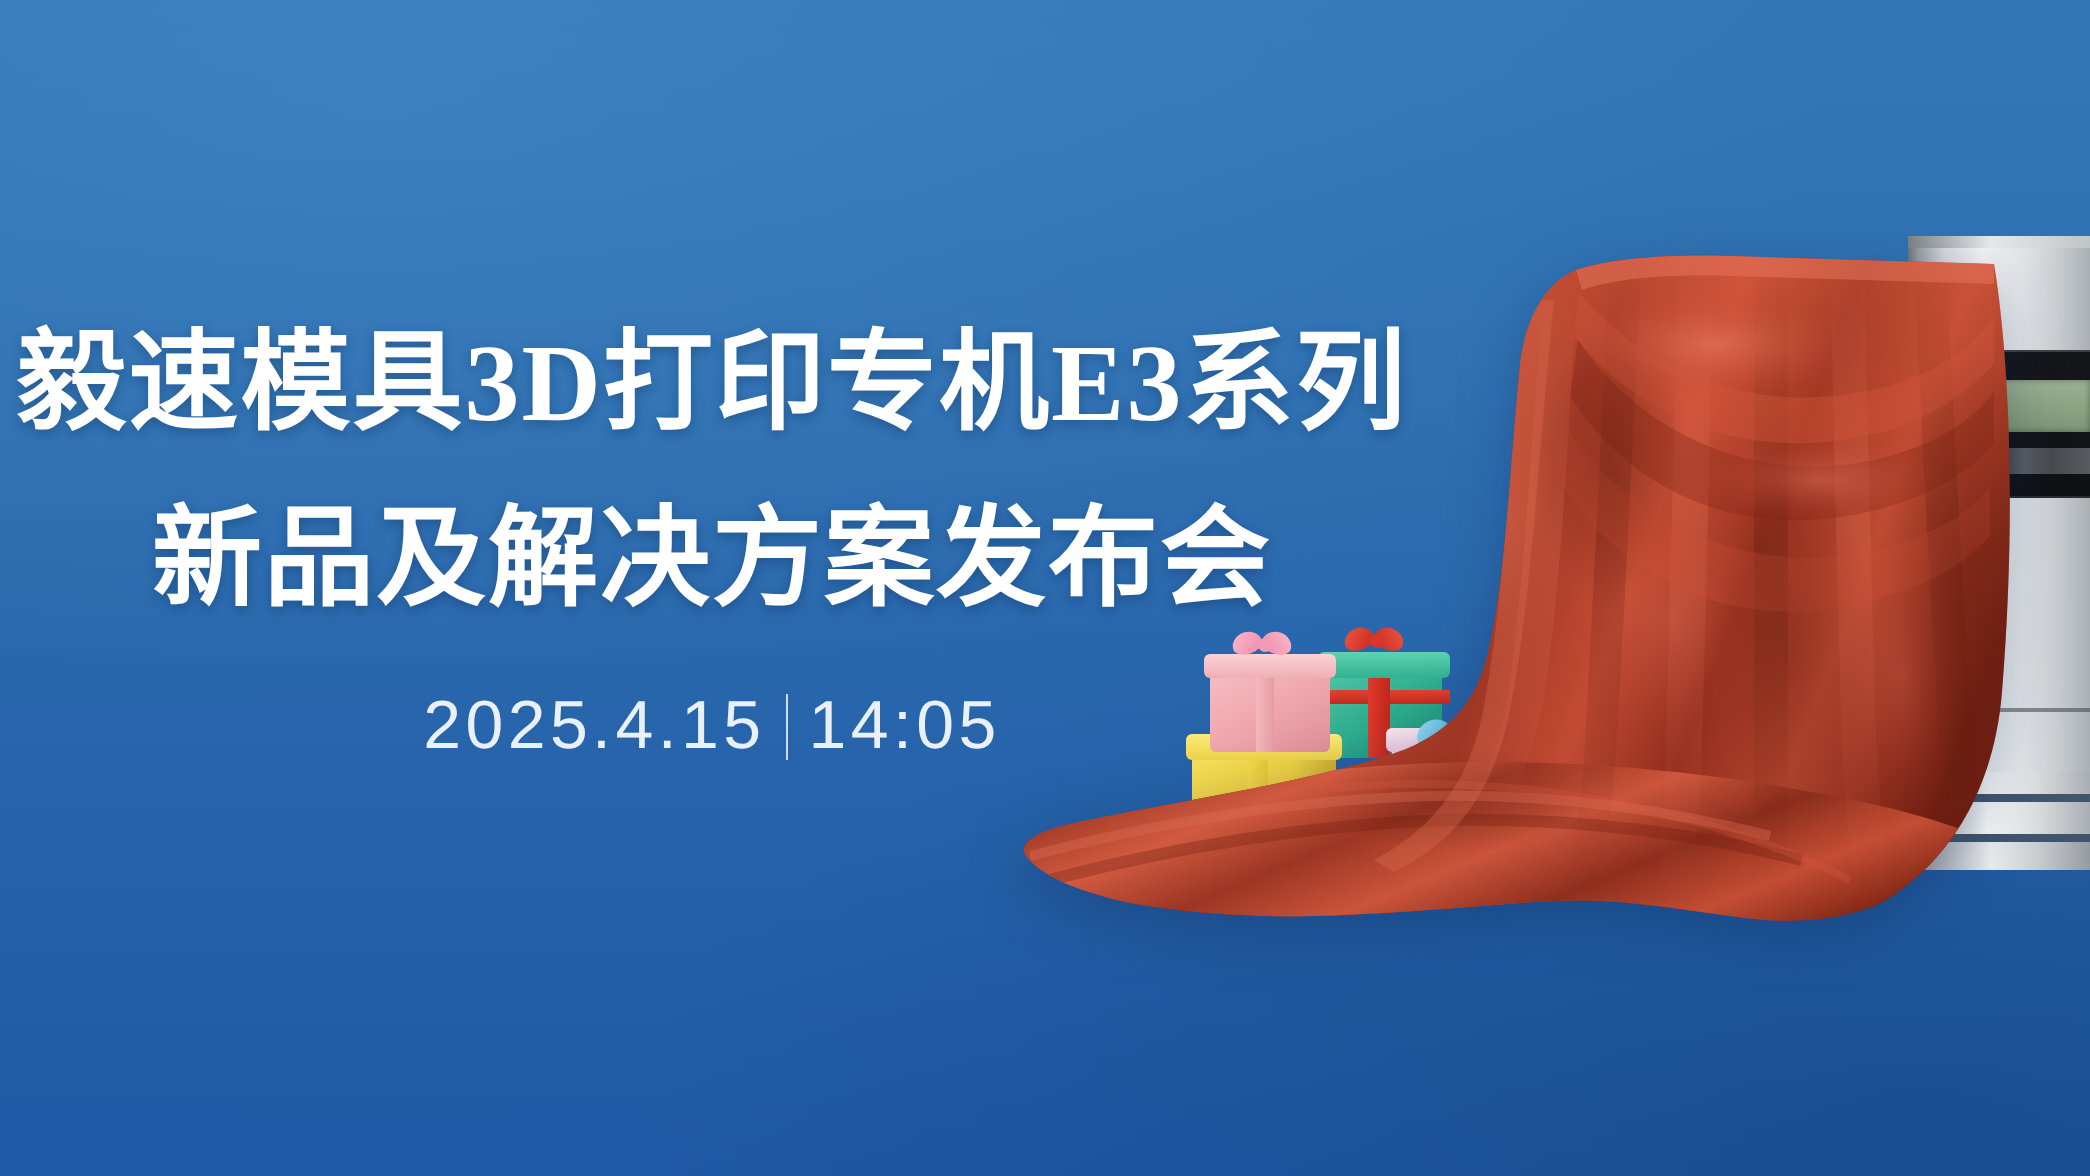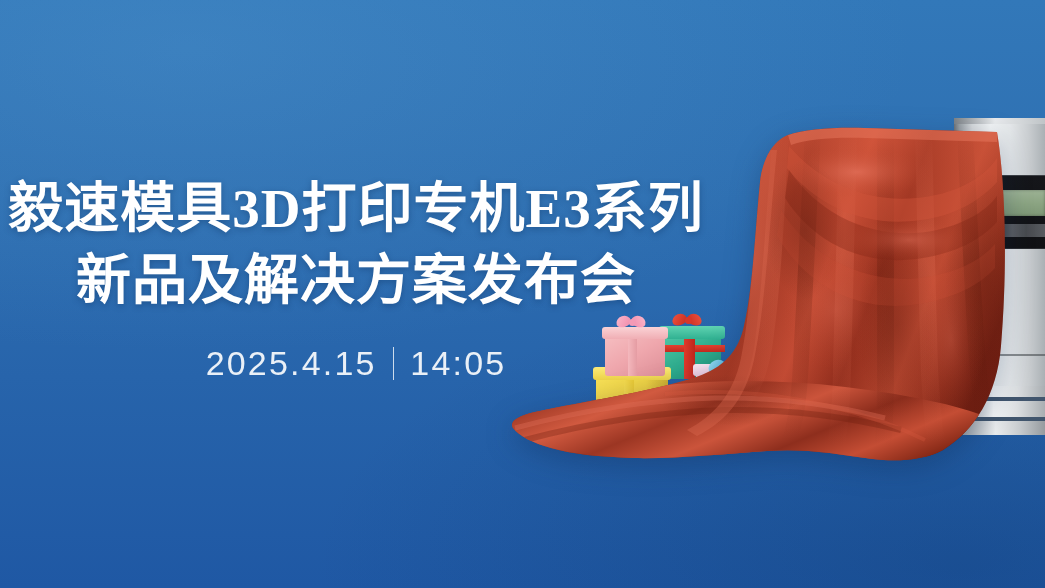--- a/index.html
+++ b/index.html
@@ -25,50 +25,50 @@
     background:
       radial-gradient(120% 90% at 18% 8%, rgba(92,160,214,0.26) 0%, rgba(92,160,214,0) 58%),
       radial-gradient(100% 80% at 92% 96%, rgba(12,52,104,0.30) 0%, rgba(12,52,104,0) 62%);
     pointer-events: none;
   }
 
   
   .headline {
     position: absolute;
     left: 0;
-    top: 173px;
+    top: 156px;
     width: 712px;
     text-align: center;
     z-index: 40;
   }
   .headline-line {
     display: block;
     color: #ffffff;
     font-family: "Liberation Serif", "DejaVu Serif", serif;
     font-weight: 700;
     font-size: 54px;
     line-height: 72px;
     letter-spacing: 1px;
     white-space: nowrap;
     text-shadow: 0 2px 6px rgba(8,40,84,0.35);
   }
   .headline-line.l1 { font-size: 55px; }
-  .headline-line.l2 { font-size: 55px; }
+  .headline-line.l2 { font-size: 55px; margin-top: 16px; }
 
   .datetime {
     position: absolute;
     left: 0;
     top: 343px;
     width: 712px;
     text-align: left;
     z-index: 40;
     display: flex;
     align-items: center;
     justify-content: center;
-    gap: 16px;
+    gap: 10px;
   }
   .dt-text {
     color: #eaf0f7;
     font-size: 34px;
     font-weight: 300;
     letter-spacing: 2.2px;
     line-height: 40px;
     font-family: "Liberation Sans", sans-serif;
   }
   .dt-sep {

